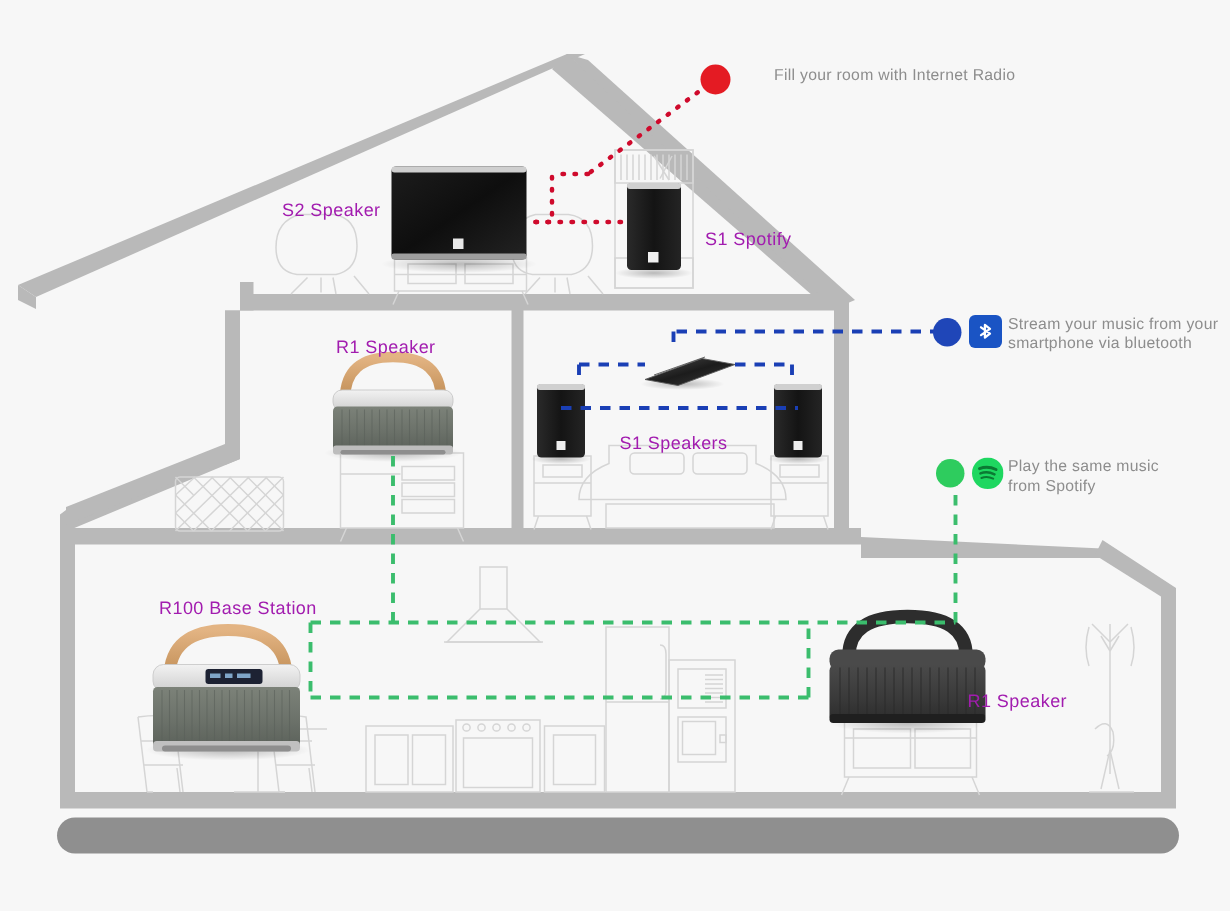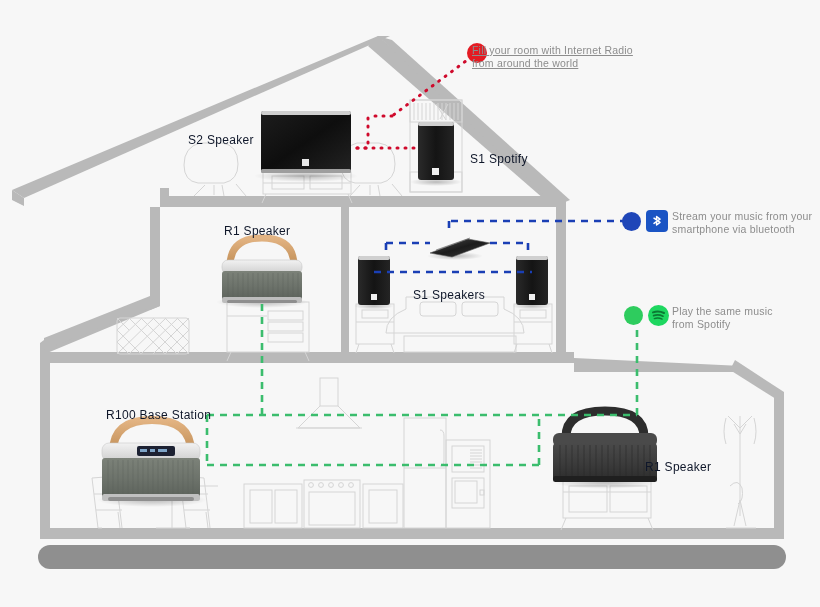--- a/index.html
+++ b/index.html
@@ -1,20 +1,20 @@
 <!DOCTYPE html>
 <html><head>
 <meta charset="utf-8">
 <style>
   html,body{margin:0;padding:0;background:#f7f7f7;}
   body{width:820px;height:607px;overflow:hidden;font-family:"Liberation Sans",sans-serif;}
   #stage{position:relative;width:820px;height:607px;background:#f7f7f7;}
   svg.layer{position:absolute;left:0;top:0;width:820px;height:607px;}
   .callout{position:absolute;font-size:10.5px;line-height:13px;color:#8d8d8d;letter-spacing:.2px;}
-  .devlabel{position:absolute;font-size:12px;color:#0f172a;letter-spacing:.3px;white-space:nowrap;}
+  .devlabel{position:absolute;font-size:12px;color:#a21caf;letter-spacing:.3px;white-space:nowrap;}
   .dot{position:absolute;border-radius:50%;}
   .icobox{position:absolute;}
 </style>
 </head>
 <body>
 
 <div id="stage">
 
   <svg class="layer" viewBox="0 0 820 607">
     <defs>
@@ -288,27 +288,26 @@
       <path d="M207 465 L539 465"></path>
       <path d="M539 465 L539 415"></path>
       <path d="M637 415 L637 320"></path>
     </g>
   </svg>
 
   <div class="devlabel" style="left:188px;top:133px;">S2 Speaker</div>
   <div class="devlabel" style="left:470px;top:152px;">S1 Spotify</div>
   <div class="devlabel" style="left:224px;top:224px;">R1 Speaker</div>
   <div class="devlabel" style="left:413px;top:288px;">S1 Speakers</div>
-  <div class="devlabel" style="left:106px;top:408px;">R100 Base Station</div>
+  <div class="devlabel" style="left:106px;top:398px;">R100 Base Station</div>
   <div class="devlabel" style="left:645px;top:460px;">R1 Speaker</div>
 
   <div class="dot" style="left:467px;top:43px;width:20px;height:20px;background:#e41b23;"></div>
-  <div class="callout" style="left:472px;top:44px;width:190px;text-decoration:underline;">
+  <div class="callout" style="left:516px;top:44px;width:190px;">
     <div>Fill your room with Internet Radio</div>
-    <div>from around the world</div>
   </div>
 
   <div class="dot" style="left:622px;top:212px;width:19px;height:19px;background:#1f46b8;"></div>
   <div class="icobox" style="left:646px;top:210px;">
     <svg width="22" height="22" viewBox="0 0 22 22">
       <rect x="0" y="0" width="22" height="22" rx="4" fill="#1a54c4"></rect>
       <path d="M8 6.2 L14 10.4 L10.6 13 L10.6 4.6 L14 7.2 L8 11.4" fill="none" stroke="#fff" stroke-width="1.5" stroke-linejoin="round" stroke-linecap="round" transform="translate(0,2)"></path>
     </svg>
   </div>
   <div class="callout" style="left:672px;top:210px;width:150px;">

